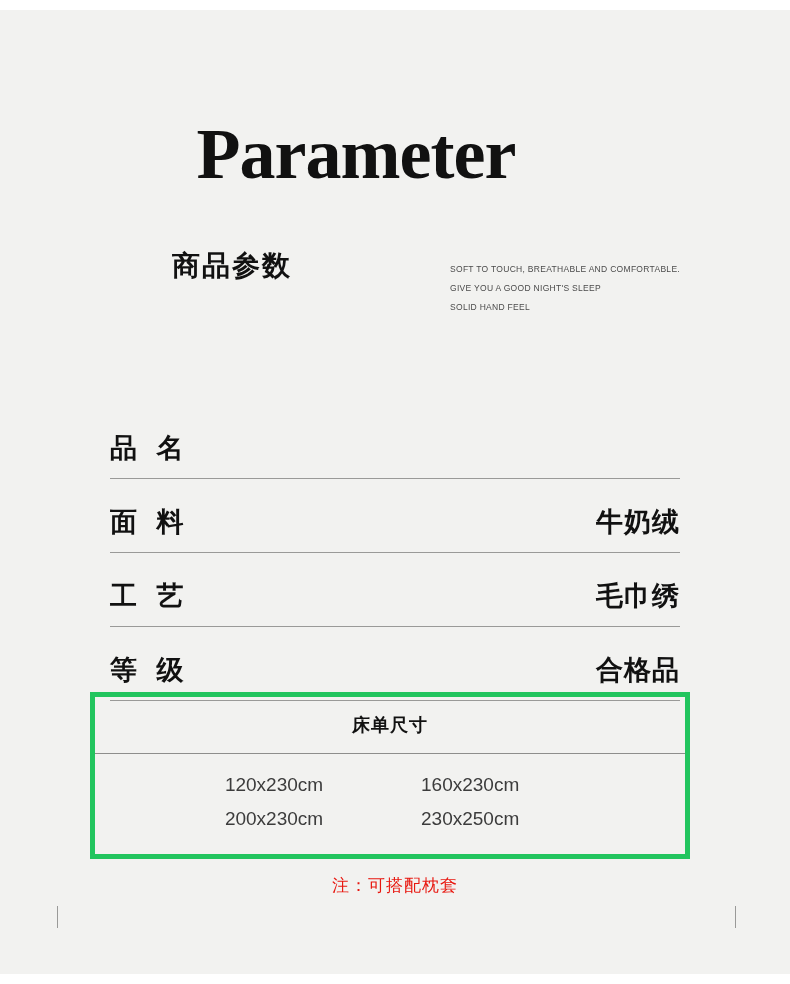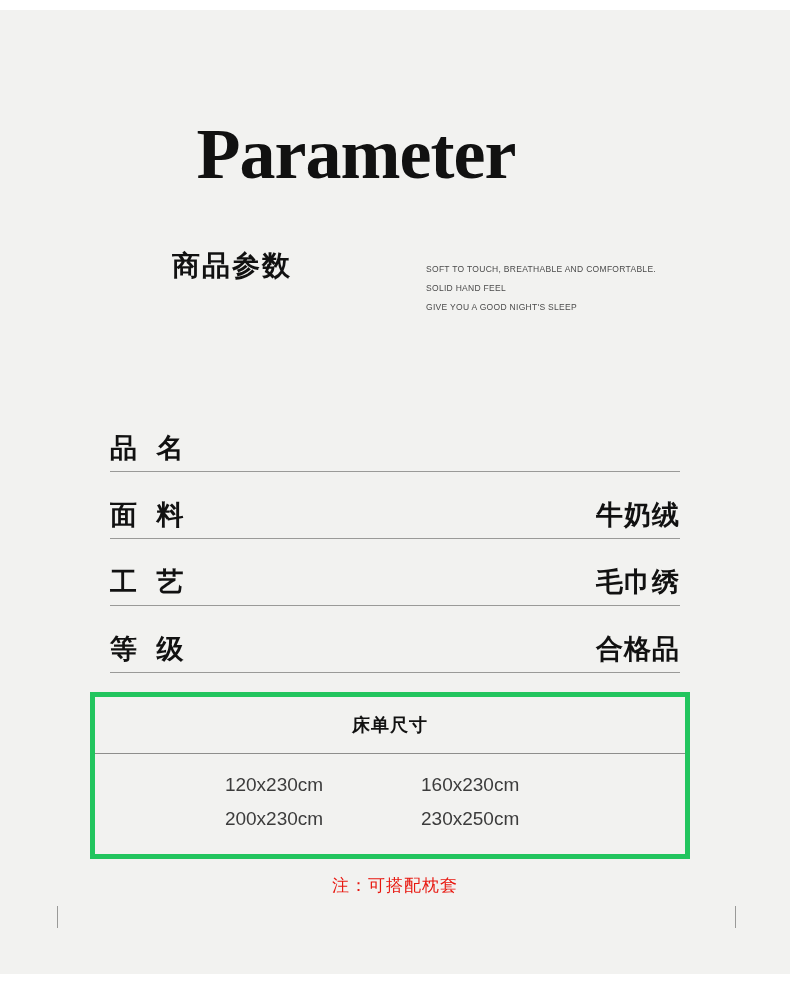--- a/index.html
+++ b/index.html
@@ -61,35 +61,35 @@
 
   .slogan {
     position: absolute;
     left: 426px; top: 260px;
     font-family: "Liberation Sans", sans-serif;
     font-size: 8.5px;
     letter-spacing: 0.3px;
     color: #4a4a4a;
     line-height: 19px;
   }
-  .slogan div { white-space: nowrap; }
+  .slogan div { white-space: nowrap; margin-left: 24px; }
 
   
   .spec-table {
     position: absolute;
     left: 110px; top: 405px;
     width: 570px;
   }
   .spec-row {
     display: flex;
     align-items: flex-end;
     justify-content: space-between;
     height: 57px;
     border-bottom: 1px solid #9a9a98;
-    padding-bottom: 9px;
+    padding-bottom: 16px;
   }
   .spec-label {
     font-family: "Liberation Sans", sans-serif;
     font-weight: bold;
     font-size: 27px;
     letter-spacing: 6px;
     color: #111111;
     line-height: 1;
   }
   .spec-value {
@@ -167,22 +167,22 @@
 
   <div class="edge-top"></div>
   <div class="edge-bottom"></div>
 
   <div class="title-en">Parameter</div>
 
   <div class="title-cn">商品参数</div>
 
   <div class="slogan">
     <div>SOFT TO TOUCH, BREATHABLE AND COMFORTABLE.</div>
+    <div>GIVE YOU A GOOD NIGHT'S SLEEP</div>
     <div>SOLID HAND FEEL</div>
-    <div>GIVE YOU A GOOD NIGHT'S SLEEP</div>
   </div>
 
   <div class="spec-table">
     <div class="spec-row">
       <span class="spec-label">品 名</span>
     </div>
     <div class="spec-row">
       <span class="spec-label">面 料</span>
       <span class="spec-value">牛奶绒</span>
     </div>

